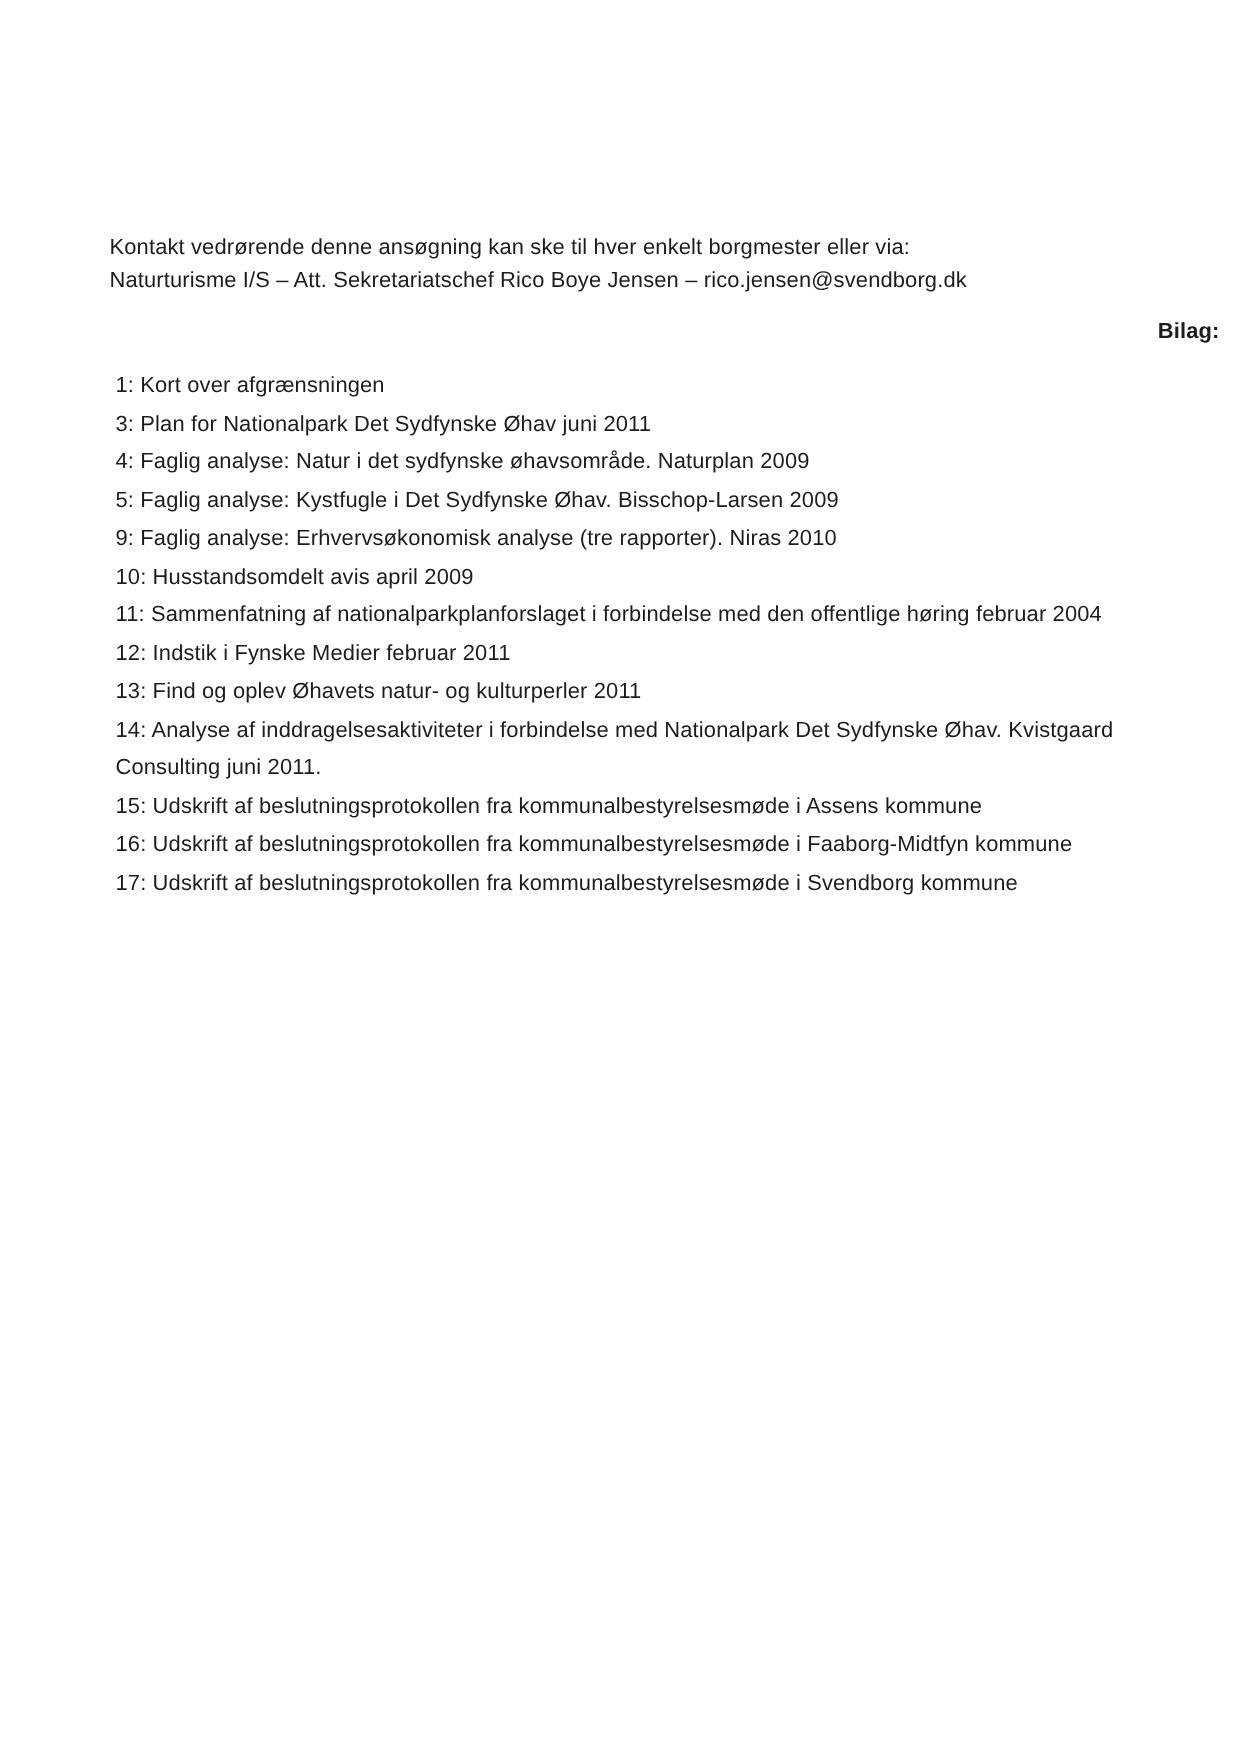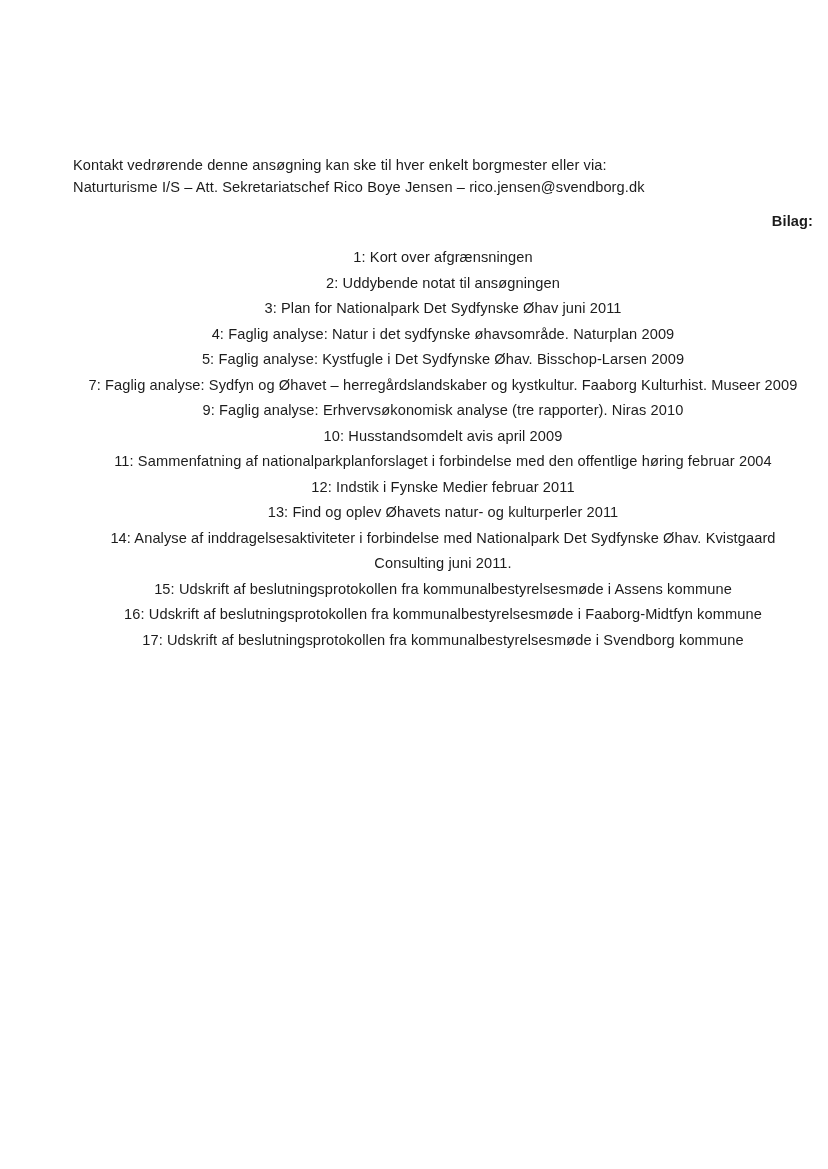--- a/index.html
+++ b/index.html
@@ -32,43 +32,40 @@
   .attachments-heading {
     margin: 13px 0 0 0;
     font-weight: 700;
     text-align: right;
   }
   .attachments-list {
     margin-top: 14.5px;
   }
   .attachment-line {
     margin: 4px;
-    text-align: center;
   }
 </style>
 </head>
 <body>
 
 <div class="page">
   <div class="content">
 
     <div class="contact">
       <p>Kontakt vedrørende denne ansøgning kan ske til hver enkelt borgmester eller via:</p>
       <p>Naturturisme I/S – Att. Sekretariatschef Rico Boye Jensen – rico.jensen@svendborg.dk</p>
     </div>
 
     <p class="attachments-heading">Bilag:</p>
 
     <div class="attachments-list">
       <p class="attachment-line">1: Kort over afgrænsningen</p>
-      <p class="attachment-line">2: Uddybende notat til ansøgningen</p>
       <p class="attachment-line">3: Plan for Nationalpark Det Sydfynske Øhav juni 2011</p>
       <p class="attachment-line">4: Faglig analyse: Natur i det sydfynske øhavsområde. Naturplan 2009</p>
       <p class="attachment-line">5: Faglig analyse: Kystfugle i Det Sydfynske Øhav. Bisschop-Larsen 2009</p>
-      <p class="attachment-line">7: Faglig analyse: Sydfyn og Øhavet – herregårdslandskaber og kystkultur. Faaborg Kulturhist. Museer 2009</p>
       <p class="attachment-line">9: Faglig analyse: Erhvervsøkonomisk analyse (tre rapporter). Niras 2010</p>
       <p class="attachment-line">10: Husstandsomdelt avis april 2009</p>
       <p class="attachment-line">11: Sammenfatning af nationalparkplanforslaget i forbindelse med den offentlige høring februar 2004</p>
       <p class="attachment-line">12: Indstik i Fynske Medier februar 2011</p>
       <p class="attachment-line">13: Find og oplev Øhavets natur- og kulturperler 2011</p>
       <p class="attachment-line">14: Analyse af inddragelsesaktiviteter i forbindelse med Nationalpark Det Sydfynske Øhav. Kvistgaard</p>
       <p class="attachment-line">Consulting juni 2011.</p>
       <p class="attachment-line">15: Udskrift af beslutningsprotokollen fra kommunalbestyrelsesmøde i Assens kommune</p>
       <p class="attachment-line">16: Udskrift af beslutningsprotokollen fra kommunalbestyrelsesmøde i Faaborg-Midtfyn kommune</p>
       <p class="attachment-line">17: Udskrift af beslutningsprotokollen fra kommunalbestyrelsesmøde i Svendborg kommune</p>

